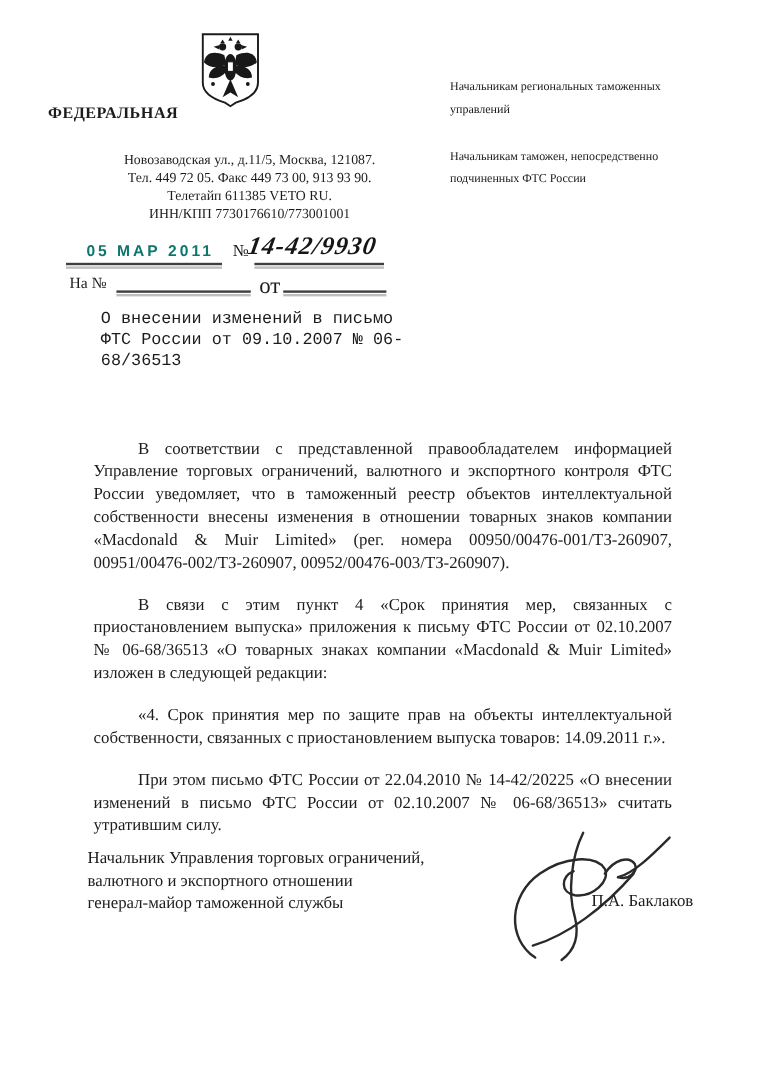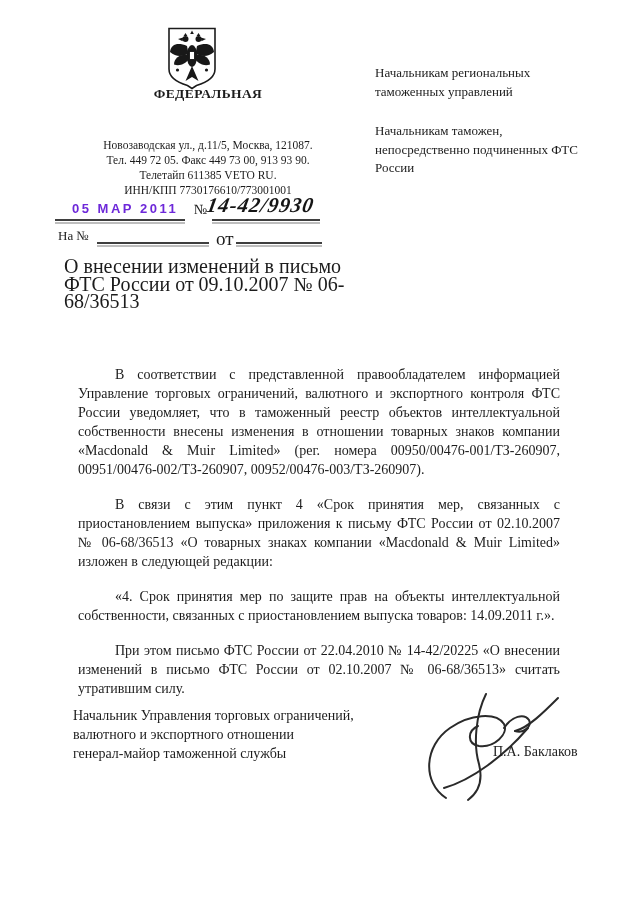--- a/index.html
+++ b/index.html
@@ -9,47 +9,47 @@
     margin:0 auto;
     background:#ffffff;
     color:#1c1c1c;
     font-family:"Liberation Serif", serif;
     overflow:hidden;
   }
   .abs{position:absolute;}
 
   
   .emblem{left:166px;top:26px;width:52px;height:66px;}
-  .org-name{left:40px;top:86px;width:336px;text-align:center;
+  .org-name{left:40px;top:86px;width:336px;text-align:left;
     font-weight:bold;font-size:13.5px;line-height:15.5px;letter-spacing:.4px;}
-  .contact{left:40px;top:138px;width:336px;text-align:center;
+  .contact{left:40px;top:127px;width:336px;text-align:center;
     font-size:11.5px;line-height:15px;}
 
   
   .stamp-date{left:72px;top:201px;
     font-family:"Liberation Sans", sans-serif;font-weight:bold;
-    font-size:13px;letter-spacing:2.5px;color:#6d28d9;}
+    font-size:13px;letter-spacing:2.5px;color:#0f766e;}
   .no-sign{left:194px;top:202px;font-size:14px;}
   .handnum{left:207px;top:193px;font-size:21px;font-style:italic;font-weight:bold;
     transform:skewX(-10deg);letter-spacing:1px;color:#151515;}
   .reply-label{left:58px;top:228px;font-size:13px;}
   .reply-ot{left:216px;top:228px;font-size:19px;}
   .u{height:2px;background:#3f3f3f;box-shadow:0 3px 0 rgba(125,125,125,.5);}
   .u1{left:55px;top:219px;width:130px;}
   .u2{left:212px;top:219px;width:108px;}
   .u3{left:97px;top:242px;width:112px;}
   .u4{left:236px;top:242px;width:86px;}
 
   
-  .addressee{left:375px;width:212px;font-size:13px;line-height:18.5px;}
+  .addressee{left:375px;width:212px;font-size:10px;line-height:18.5px;}
   .addressee1{top:64px;}
   .addressee2{top:122px;}
 
   
-  .subject{left:64px;top:258px;width:310px;font-size:20px;line-height:17.5px;}
+  .subject{left:84px;top:258px;width:310px;font-size:14px;line-height:17.5px;font-family:Liberation Mono, monospace;}
 
   
   .body-text{left:62px;top:349px;width:514px;font-size:14px;line-height:19px;
     text-align:justify;}
   .body-text p{margin:16px;text-indent:37px;}
 
   
   .sig-position{left:73px;top:706px;width:345px;font-size:14px;line-height:19px;}
   .autograph{left:416px;top:686px;width:152px;height:120px;}
   .sig-name{left:493px;top:744px;font-size:14px;}

